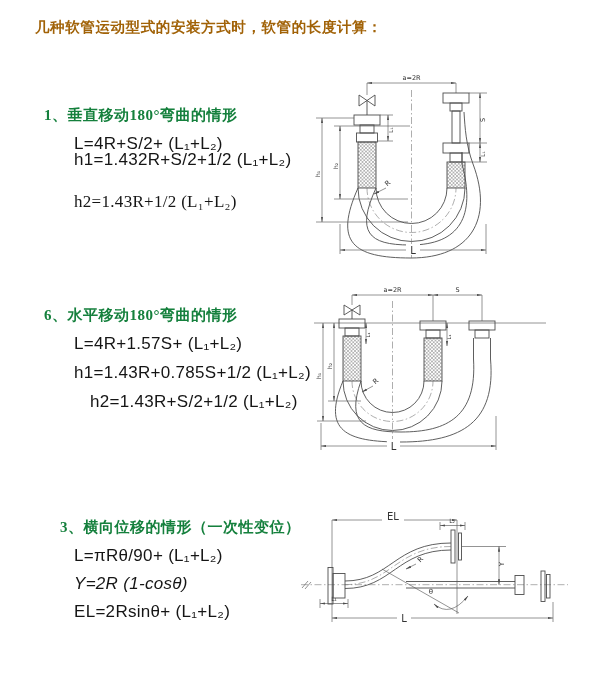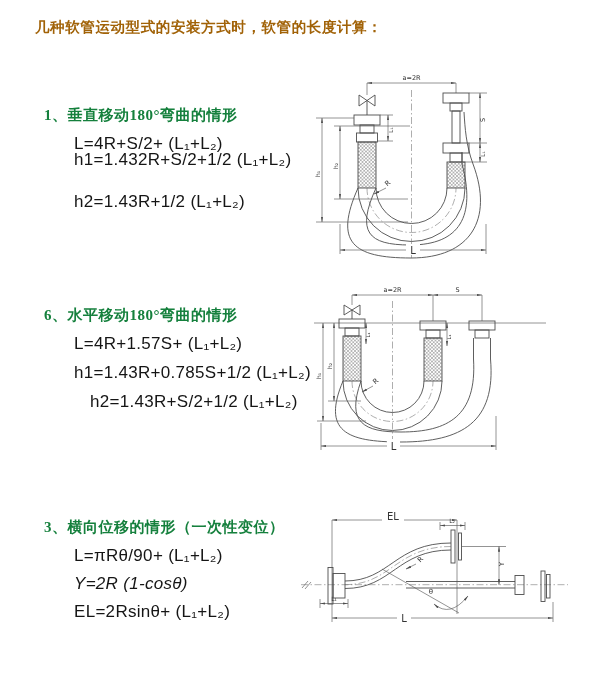--- a/index.html
+++ b/index.html
@@ -17,21 +17,21 @@
   .bg{fill:#ffffff;stroke:none;}
 </style>
 </head>
 <body>
 
 <div class="abs doc-title" style="left:35px;top:18px;">几种软管运动型式的安装方式时，软管的长度计算：</div>
 
 <div class="abs sec-heading" style="left:44px;top:106px;">1、垂直移动180°弯曲的情形</div>
 <div class="abs formula" style="left:74px;top:134px;">L=4R+S/2+ (L₁+L₂)</div>
 <div class="abs formula" style="left:74px;top:150px;">h1=1.432R+S/2+1/2 (L₁+L₂)</div>
-<div class="abs formula" style="left:74px;top:192px;">h2=1.43R+1/2 (L₁+L₂)</div>
+<div class="abs formula" style="left:74px;top:192px;font-family:Liberation Serif, serif;">h2=1.43R+1/2 (L₁+L₂)</div>
 
 <svg style="left:310px;top:64px;" width="280" height="198" viewBox="0 0 280 198">
   <defs>
     <marker id="ar1" viewBox="0 0 12 6" refX="11" refY="3" markerWidth="9" markerHeight="4.5" orient="auto-start-reverse">
       <path d="M0,0.8 L12,3 L0,5.2 Z" fill="#4d4d4d"></path>
     </marker>
     <pattern id="br1" width="3.5" height="3.5" patternUnits="userSpaceOnUse">
       <path d="M0,3.5 L3.5,0 M0,0 L3.5,3.5" stroke="#777" stroke-width="0.5"></path>
     </pattern>
   </defs>
@@ -198,21 +198,21 @@
 
   <g>
     <line class="thin" x1="15" y1="142" x2="15" y2="169"></line>
     <line class="thin" x1="190" y1="135" x2="190" y2="169"></line>
     <line class="thin" x1="15" y1="165" x2="190" y2="165" marker-start="url(#ar2)" marker-end="url(#ar2)"></line>
     <rect class="bg" x="81" y="159.5" width="13" height="10"></rect>
     <text class="tx" x="87.5" y="168.5" font-size="10" text-anchor="middle">L</text>
   </g>
 </svg>
 
-<div class="abs sec-heading" style="left:44px;top:518px;">3、横向位移的情形（一次性变位）</div>
+<div class="abs sec-heading" style="left:60px;top:518px;">3、横向位移的情形（一次性变位）</div>
 <div class="abs formula" style="left:74px;top:546px;">L=πRθ/90+ (L₁+L₂)</div>
 <div class="abs formula" style="left:74px;top:574px;font-style:italic;">Y=2R (1-cosθ)</div>
 <div class="abs formula" style="left:74px;top:602px;">EL=2Rsinθ+ (L₁+L₂)</div>
 
 <svg style="left:298px;top:502px;" width="300" height="152" viewBox="0 0 300 152">
   <defs>
     <marker id="ar3" viewBox="0 0 12 6" refX="11" refY="3" markerWidth="9" markerHeight="4.5" orient="auto-start-reverse">
       <path d="M0,0.8 L12,3 L0,5.2 Z" fill="#4d4d4d"></path>
     </marker>
   </defs>

